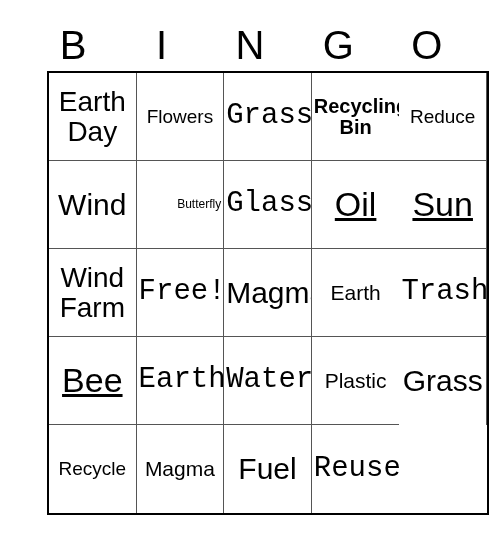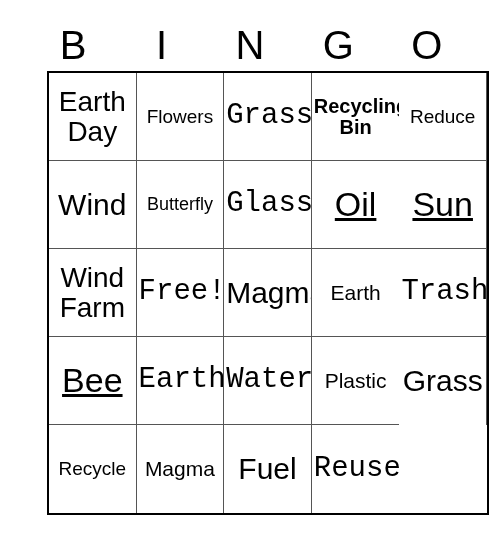--- a/index.html
+++ b/index.html
@@ -82,21 +82,21 @@
     font-weight: 400;
   }
 
   
   .fs-xxl .cell-text { font-size: 34px; text-decoration: underline; }
   .fs-xl  .cell-text { font-size: 30px; }
   .fs-lg  .cell-text { font-size: 28px; }
   .fs-md  .cell-text { font-size: 29px; font-family: Liberation Mono, monospace; }
   .fs-sm  .cell-text { font-size: 21px; }
   .fs-xs  .cell-text { font-size: 19px; }
-  .fs-xxs .cell-text { font-size: 18px; }
+  .fs-xxs .cell-text { font-size: 12px; text-align: right; }
   .fs-tin .cell-text { font-size: 20px; font-weight: bold; }
 </style>
 </head>
 <body>
 
 <div id="card-root">
 
   <div id="header-row">
     <div class="header-cell">B</div>
     <div class="header-cell">I</div>

